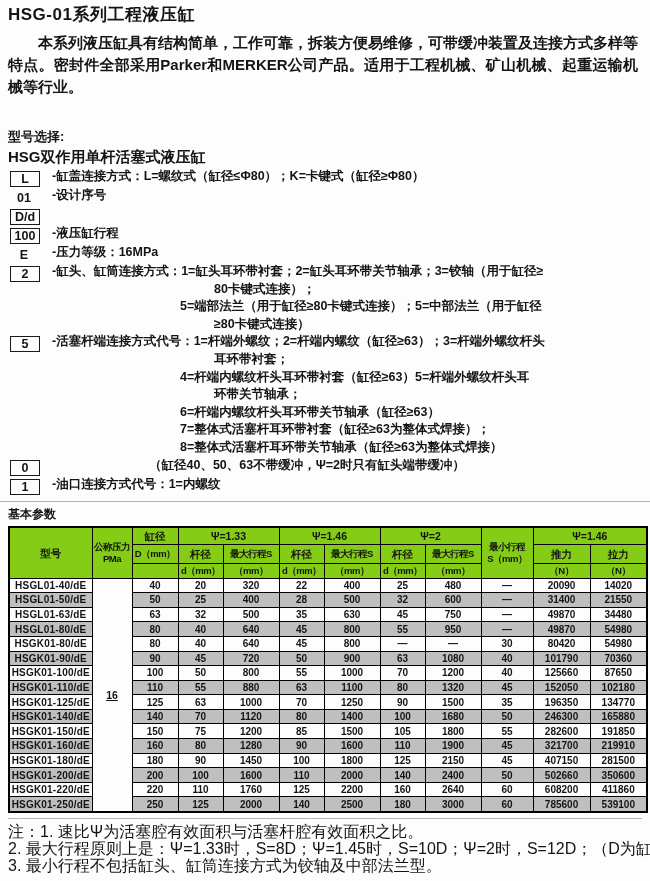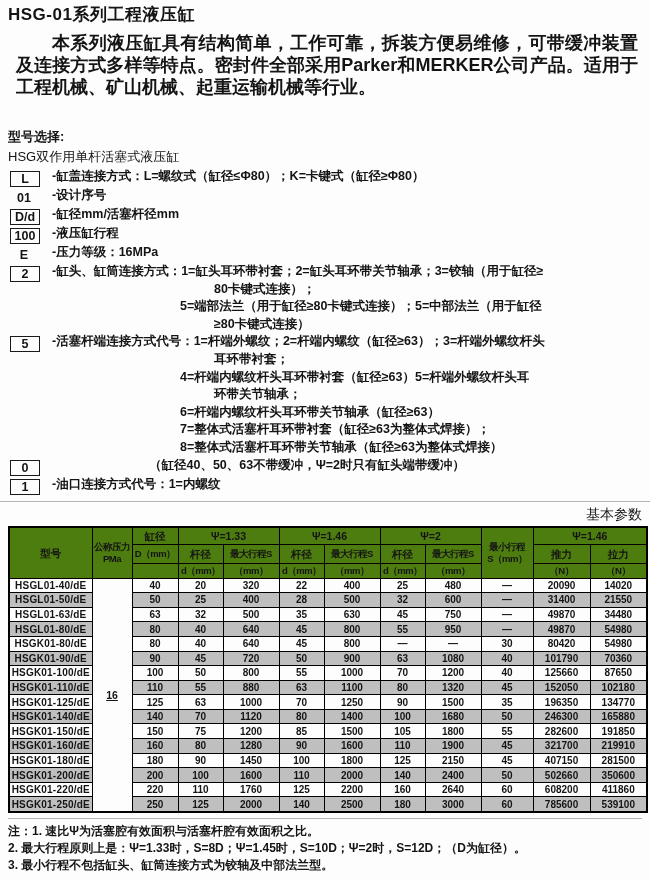--- a/index.html
+++ b/index.html
@@ -5,56 +5,56 @@
   html,body{margin:0;padding:0;}
   body{
     width:650px;height:881px;overflow:hidden;
     background:#fdfdfd;color:#141414;
     font-family:"Liberation Sans","DejaVu Sans",sans-serif;
     -webkit-font-smoothing:antialiased;
   }
   .page{padding:0 8px 0 8px;}
 
   .doc-title{font-size:17px;font-weight:bold;letter-spacing:.5px;margin:3px 0 6px 0;}
-  .intro{font-size:18px;font-weight:600;line-height:22px;text-indent:2em;text-align:justify;margin:0 4px 1px 8px;}
+  .intro{font-size:15px;font-weight:600;line-height:22px;text-indent:2em;text-align:justify;margin:0 4px 1px 0;}
   .sub-label{font-size:13px;font-weight:bold;line-height:20px;margin-top:29px;}
   .model-code{font-size:14.5px;font-weight:bold;line-height:24px;letter-spacing:.3px;white-space:nowrap;}
   .mc-box{display:inline-block;border:1.5px solid #1a1a1a;padding:0 3px;line-height:15px;margin:0 1px;}
-  .model-desc{font-size:13px;font-weight:normal;line-height:20px;}
+  .model-desc{font-size:15px;font-weight:bold;line-height:20px;}
 
   .items{margin-top:1px;}
   .item{display:flex;align-items:flex-start;}
   .code-col{flex:0 0 42px;width:42px;padding:1px 0 0 2px;text-align:left;}
   .code-box,.code-plain{display:inline-block;min-width:24px;text-align:center;font-size:12.5px;font-weight:bold;line-height:14px;}
   .code-box{border:1.5px solid #1a1a1a;padding:0 2px;}
   .code-plain{padding:0 2px;text-align:center;}
   .lines{flex:1;}
   .line{font-size:12.5px;font-weight:600;line-height:17.6px;white-space:nowrap;}
   .ind1{margin-left:128px;}
   .ind2{margin-left:162px;}
   .ind3{margin-left:97px;}
 
   .section-rule{border:none;border-top:1px solid #b5b5b5;margin:6px -8px 3px -8px;}
-  .section-title{font-size:14px;font-weight:normal;line-height:18px;margin:1px 0 3px 0;text-decoration:none;text-align:right;}
+  .section-title{font-size:12px;font-weight:bold;line-height:18px;margin:1px 0 3px 0;text-decoration:none;}
 
   table.params{border-collapse:collapse;table-layout:fixed;width:638px;border:2px solid #000;}
   table.params th,table.params td{
     border:1px solid #000;text-align:center;vertical-align:middle;
     font-weight:bold;padding:0;overflow:hidden;white-space:nowrap;
   }
-  table.params th{background:#4d7c0f;font-size:10.5px;line-height:12px;margin-top:36px;}
+  table.params th{background:#84cc16;font-size:10.5px;line-height:12px;margin-top:36px;}
   table.params .th-sm{font-size:9.5px;letter-spacing:-.5px;}
   table.params td{font-size:10px;height:13.6px;}
   table.params td.model{font-size:10px;letter-spacing:.2px;}
   table.params tr.gray td{background:#bfbfbf;}
   table.params td.pressure{background:#fdfdfd;font-size:10.5px;text-decoration:underline;}
   tr.hr1 th{height:16px;} tr.hr2 th{height:18px;} tr.hr3 th{height:14px;}
 
   .notes{margin-top:5px;border-top:1px solid #b5b5b5;padding:4px 0 0 0;}
-  .note-line{font-size:12px;font-weight:700;line-height:17px;white-space:nowrap;}
+  .note-line{font-size:16px;font-weight:400;line-height:17px;white-space:nowrap;}
 </style>
 </head>
 <body>
 
 <div class="page">
 
   <h1 class="doc-title">HSG-01系列工程液压缸</h1>
 
   <p class="intro">本系列液压缸具有结构简单，工作可靠，拆装方便易维修，可带缓冲装置及连接方式多样等特点。密封件全部采用Parker和MERKER公司产品。适用于工程机械、矿山机械、起重运输机械等行业。</p>
 
@@ -71,23 +71,20 @@
         </div>
       </div>
       <div class="item">
         <div class="code-col"><span class="code-plain">01</span></div>
         <div class="lines">
           <div class="line">-设计序号</div>
         </div>
       </div>
       <div class="item">
         <div class="code-col"><span class="code-box">D/d</span></div>
-        <div class="lines">
-          <div class="line">-缸径mm/活塞杆径mm</div>
-        </div>
       </div>
       <div class="item">
         <div class="code-col"><span class="code-box">100</span></div>
         <div class="lines">
           <div class="line">-液压缸行程</div>
         </div>
       </div>
       <div class="item">
         <div class="code-col"><span class="code-plain">E</span></div>
         <div class="lines">

